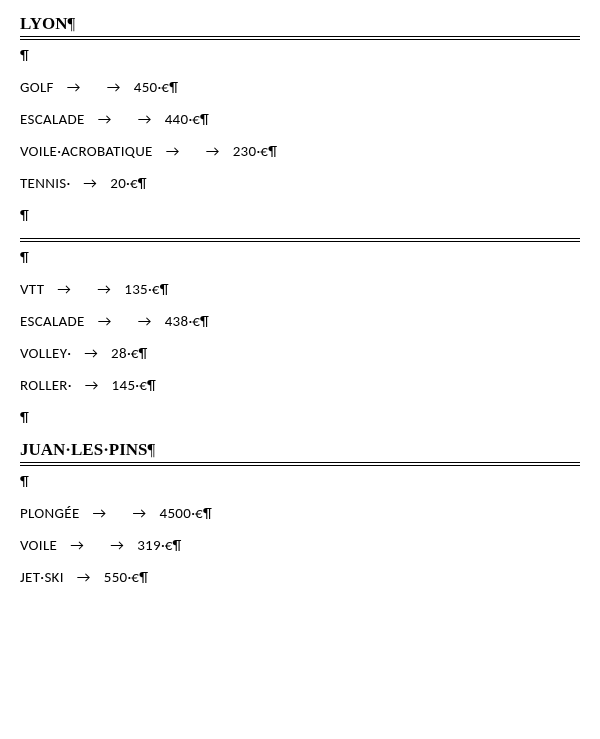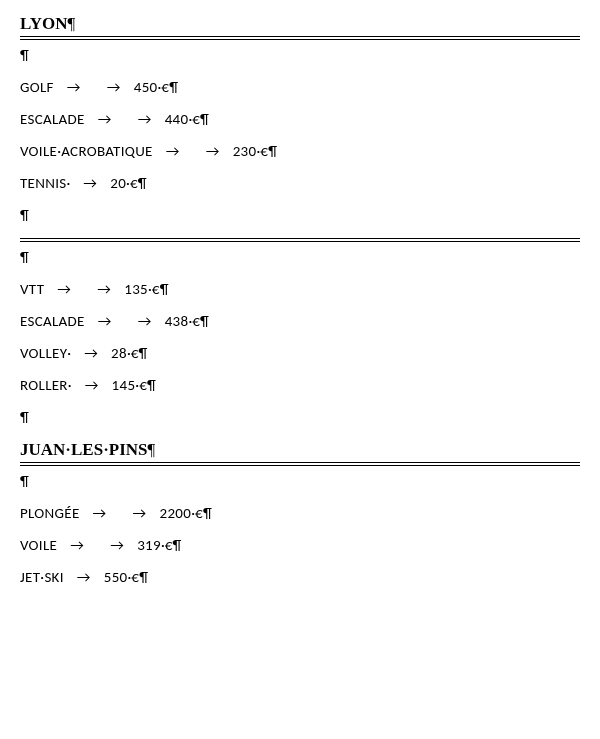--- a/index.html
+++ b/index.html
@@ -46,16 +46,16 @@
     <hr class="dline">
     <div class="para">¶</div>
     <div class="para"><span class="activity">VTT</span><span class="tab-arrow">→</span><span class="tab-arrow">→</span><span>135</span><span class="mid-dot">·</span><span>€</span><span class="pilcrow">¶</span></div>
     <div class="para"><span class="activity">ESCALADE</span><span class="tab-arrow">→</span><span class="tab-arrow">→</span><span>438</span><span class="mid-dot">·</span><span>€</span><span class="pilcrow">¶</span></div>
     <div class="para"><span class="activity">VOLLEY</span><span class="mid-dot">·</span><span class="tab-arrow">→</span><span>28</span><span class="mid-dot">·</span><span>€</span><span class="pilcrow">¶</span></div>
     <div class="para"><span class="activity">ROLLER</span><span class="mid-dot">·</span><span class="tab-arrow">→</span><span>145</span><span class="mid-dot">·</span><span>€</span><span class="pilcrow">¶</span></div>
     <div class="para">¶</div>
     <div class="section-title"><span>JUAN·LES·PINS</span><span class="pilcrow">¶</span></div>
     <hr class="dline">
     <div class="para">¶</div>
-    <div class="para"><span class="activity">PLONGÉE</span><span class="tab-arrow">→</span><span class="tab-arrow">→</span><span>2200</span><span class="mid-dot">·</span><span>€</span><span class="pilcrow">¶</span></div>
+    <div class="para"><span class="activity">PLONGÉE</span><span class="tab-arrow">→</span><span class="tab-arrow">→</span><span>4500</span><span class="mid-dot">·</span><span>€</span><span class="pilcrow">¶</span></div>
     <div class="para"><span class="activity">VOILE</span><span class="tab-arrow">→</span><span class="tab-arrow">→</span><span>319</span><span class="mid-dot">·</span><span>€</span><span class="pilcrow">¶</span></div>
     <div class="para"><span class="activity">JET·SKI</span><span class="tab-arrow">→</span><span>550</span><span class="mid-dot">·</span><span>€</span><span class="pilcrow">¶</span></div>
   </div>
 
 </body></html>

